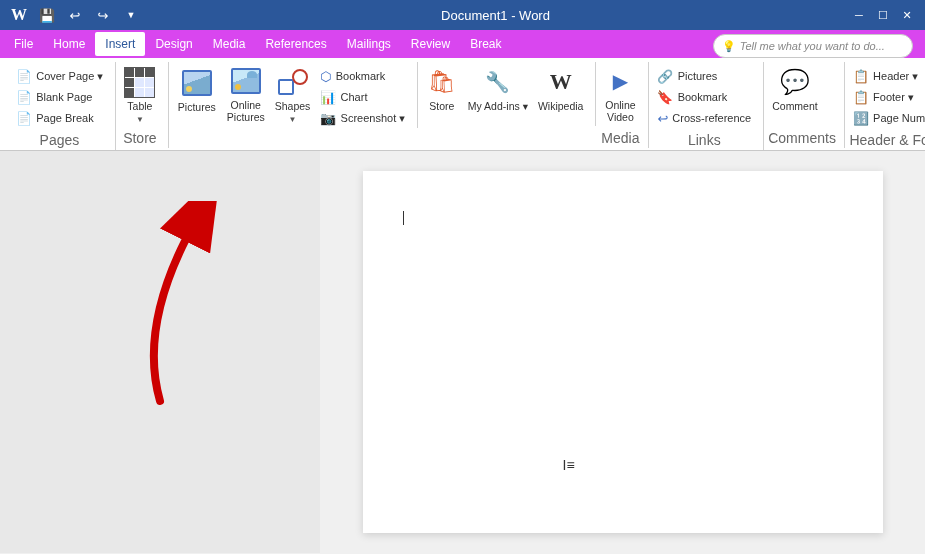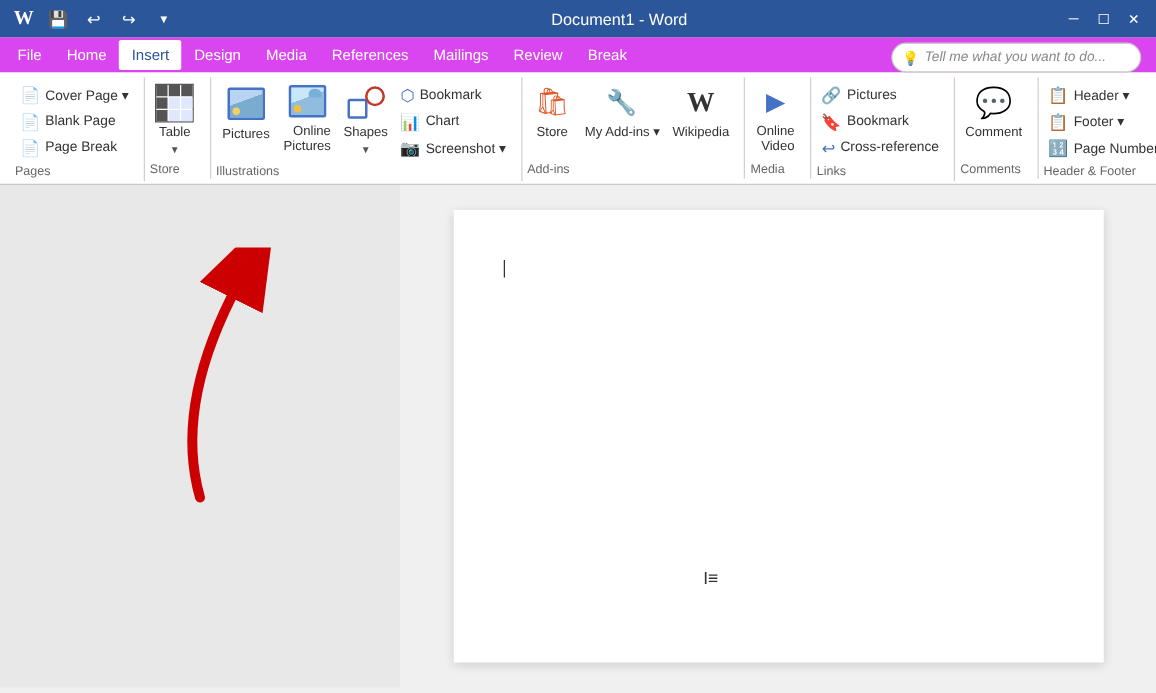--- a/index.html
+++ b/index.html
@@ -64,42 +64,42 @@
     }
     .ribbon-group:last-child { border-right: none; }
     .ribbon-group-content {
       display: flex;
       align-items: flex-start;
       gap: 2px;
       flex: 1;
       padding-top: 2px;
     }
     .ribbon-group-label {
-      text-align: left;
-      font-size: 10px;
+      text-align: center;
+      font-size: 14px;
       color: #666;
       padding: 4px 0 2px 0;
       margin-top: auto;
     }
     .ribbon-btn {
       display: flex;
       flex-direction: column;
       align-items: center;
       justify-content: flex-start;
       padding: 2px 4px;
       cursor: pointer;
       border-radius: 2px;
       min-width: 40px;
       height: 62px;
       font-size: 11px;
       color: #333;
       text-align: center;
       gap: 2px;
     }
-    .ribbon-btn .label { font-size: 10.5px; line-height: 1.2; text-align: right; }
+    .ribbon-btn .label { font-size: 10.5px; line-height: 1.2; }
 
     .ribbon-btn-small {
       display: flex;
       align-items: center;
       gap: 4px;
       padding: 2px 4px;
       cursor: pointer;
       border-radius: 2px;
       font-size: 11px;
       color: #333;
@@ -341,21 +341,20 @@
         <div class="ribbon-btn-small">
           <span class="icon-small chart-icon">📊</span>
           <span>Chart</span>
         </div>
         <div class="ribbon-btn-small">
           <span class="icon-small screenshot-icon">📷</span>
           <span>Screenshot ▾</span>
         </div>
       </div>
     </div>
-    <div class="ribbon-group-label">Illustrations</div>
   </div>
 
   <div class="ribbon-group">
     <div class="ribbon-group-content">
       <div class="ribbon-btn">
         <div class="icon-box">
           <span style="font-size:22px;color:#e05a2b;">🛍</span>
         </div>
         <span class="label">Store</span>
       </div>
@@ -365,21 +364,20 @@
         </div>
         <span class="label">My Add-ins ▾</span>
       </div>
       <div class="ribbon-btn">
         <div class="icon-box">
           <span style="font-size:22px;font-family:serif;font-weight:bold;color:#333;">W</span>
         </div>
         <span class="label">Wikipedia</span>
       </div>
     </div>
-    <div class="ribbon-group-label">Add-ins</div>
   </div>
 
   <div class="ribbon-group">
     <div class="ribbon-group-content">
       <div class="ribbon-btn">
         <div class="icon-box">
           <span style="font-size:20px;color:#4472c4;">▶</span>
         </div>
         <span class="label">Online<br>Video</span>
       </div>

